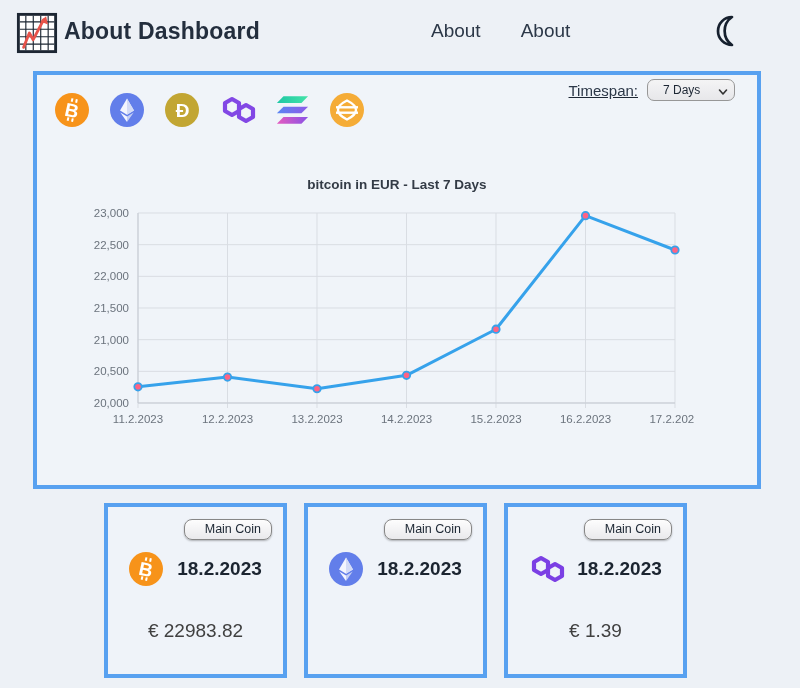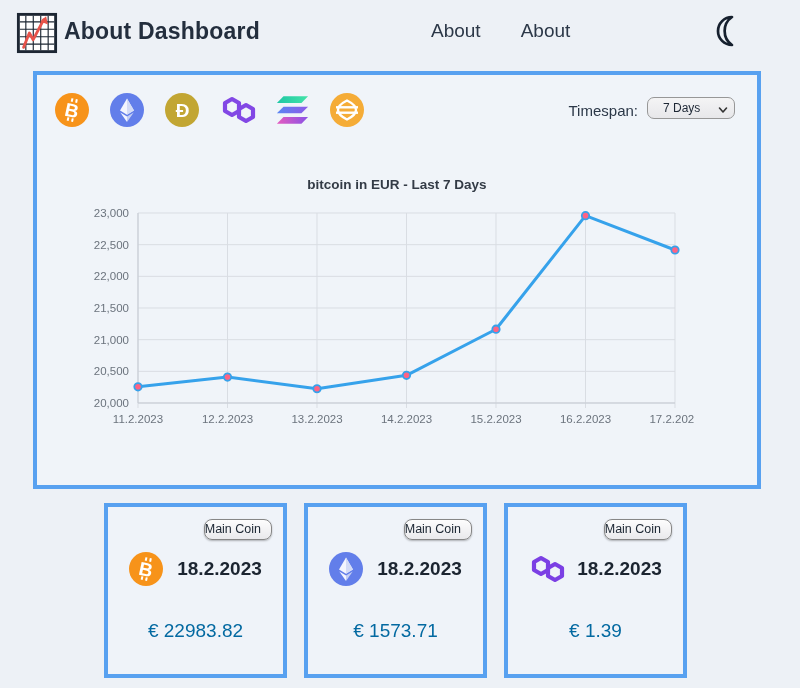--- a/index.html
+++ b/index.html
@@ -36,21 +36,21 @@
   .coin-row {
     position:absolute; left:18px; top:18px; display:flex; gap:21px; align-items:center;
   }
   .coin-btn {
     width:34px; height:34px; border:none; background:none; padding:0; cursor:pointer;
     display:block;
   }
   .coin-btn svg { display:block; }
 
   .timespan {
-    position:absolute; right:22px; top:22px; display:flex; align-items:flex-end; gap:9px;
+    position:absolute; right:22px; top:4px; display:flex; align-items:center; gap:9px;text-decoration:underline;
   }
   .timespan-label { font-size:15px; color:#2c3848; }
   .select-wrap { position:relative; }
   select.timespan-select {
     -webkit-appearance:none; appearance:none;
     width:88px; height:22px;
     font-family:"Liberation Sans", sans-serif;
     font-size:12px; color:#1d2734;
     border:1px solid #979797; border-radius:7px;
     background:linear-gradient(#f4f4f5,#e7e7ea);
@@ -73,33 +73,33 @@
     border:4px solid #58a1f0; background:#eff3f9;
   }
   .card-1 { left:104px; }
   .card-2 { left:304px; }
   .card-3 { left:504px; }
   .badge {
     position:absolute; top:12px; right:11px;
     font-size:12.5px; color:#1c2733;
     border:1px solid #868686; border-radius:8px;
     background:linear-gradient(#fdfdfd,#e9e9ec);
-    padding:2px 10px 3px 0;
+    padding:2px 10px 3px 20px;
     box-shadow:0 1px 2px rgba(0,0,0,.28);
   }
   .card-main-row {
     position:absolute; left:0; top:44px; width:100%; height:36px;
     display:flex; align-items:center; justify-content:center; gap:14px;
   }
   .card-coin-icon { width:34px; height:34px; }
   .card-coin-icon svg { display:block; }
   .card-date { font-size:19px; color:#1b2430;font-weight:bold; }
   .card-price {
     position:absolute; left:0; top:113px; width:100%;
-    text-align:center; font-size:19px; color:#0369a1;
+    text-align:center; font-size:19px; color:#404040;
   }
 </style>
 </head>
 <body>
 
 <svg width="0" height="0" style="position:absolute" aria-hidden="true">
   <defs>
     <linearGradient id="sol-top" x1="0" y1="0" x2="1" y2="0">
       <stop offset="0" stop-color="#1fc7a5"></stop>
         <stop offset="1" stop-color="#43e3a8"></stop>
@@ -298,21 +298,20 @@
       <svg width="34" height="34" viewBox="0 0 34 34">
         <circle cx="17" cy="17" r="17" fill="#627eea"></circle>
         <polygon points="17,5.5 10,17.6 17,21.8 24,17.6" fill="#ffffff" opacity="0.92"></polygon>
         <polygon points="17,5.5 17,21.8 24,17.6" fill="#cfd8f5" opacity="0.9"></polygon>
         <polygon points="10.3,19.6 17,29 17,23.6" fill="#ffffff" opacity="0.92"></polygon>
         <polygon points="23.7,19.6 17,29 17,23.6" fill="#cfd8f5" opacity="0.9"></polygon>
       </svg>
     </span>
     <span class="card-date">18.2.2023</span>
   </div>
-  <div class="card-price">€ 1573.71</div>
 </div>
 
 <div class="card card-3">
   <span class="badge">Main Coin</span>
   <div class="card-main-row">
     <span class="card-coin-icon">
       <svg width="38" height="34" viewBox="0 0 38 34">
         <g fill="none" stroke="#7b3fe4" stroke-width="4.2" stroke-linejoin="round">
           <polygon points="12,6 19,10 19,18 12,22 5,18 5,10"></polygon>
           <polygon points="26,12 33,16 33,24 26,28 19,24 19,16"></polygon>

